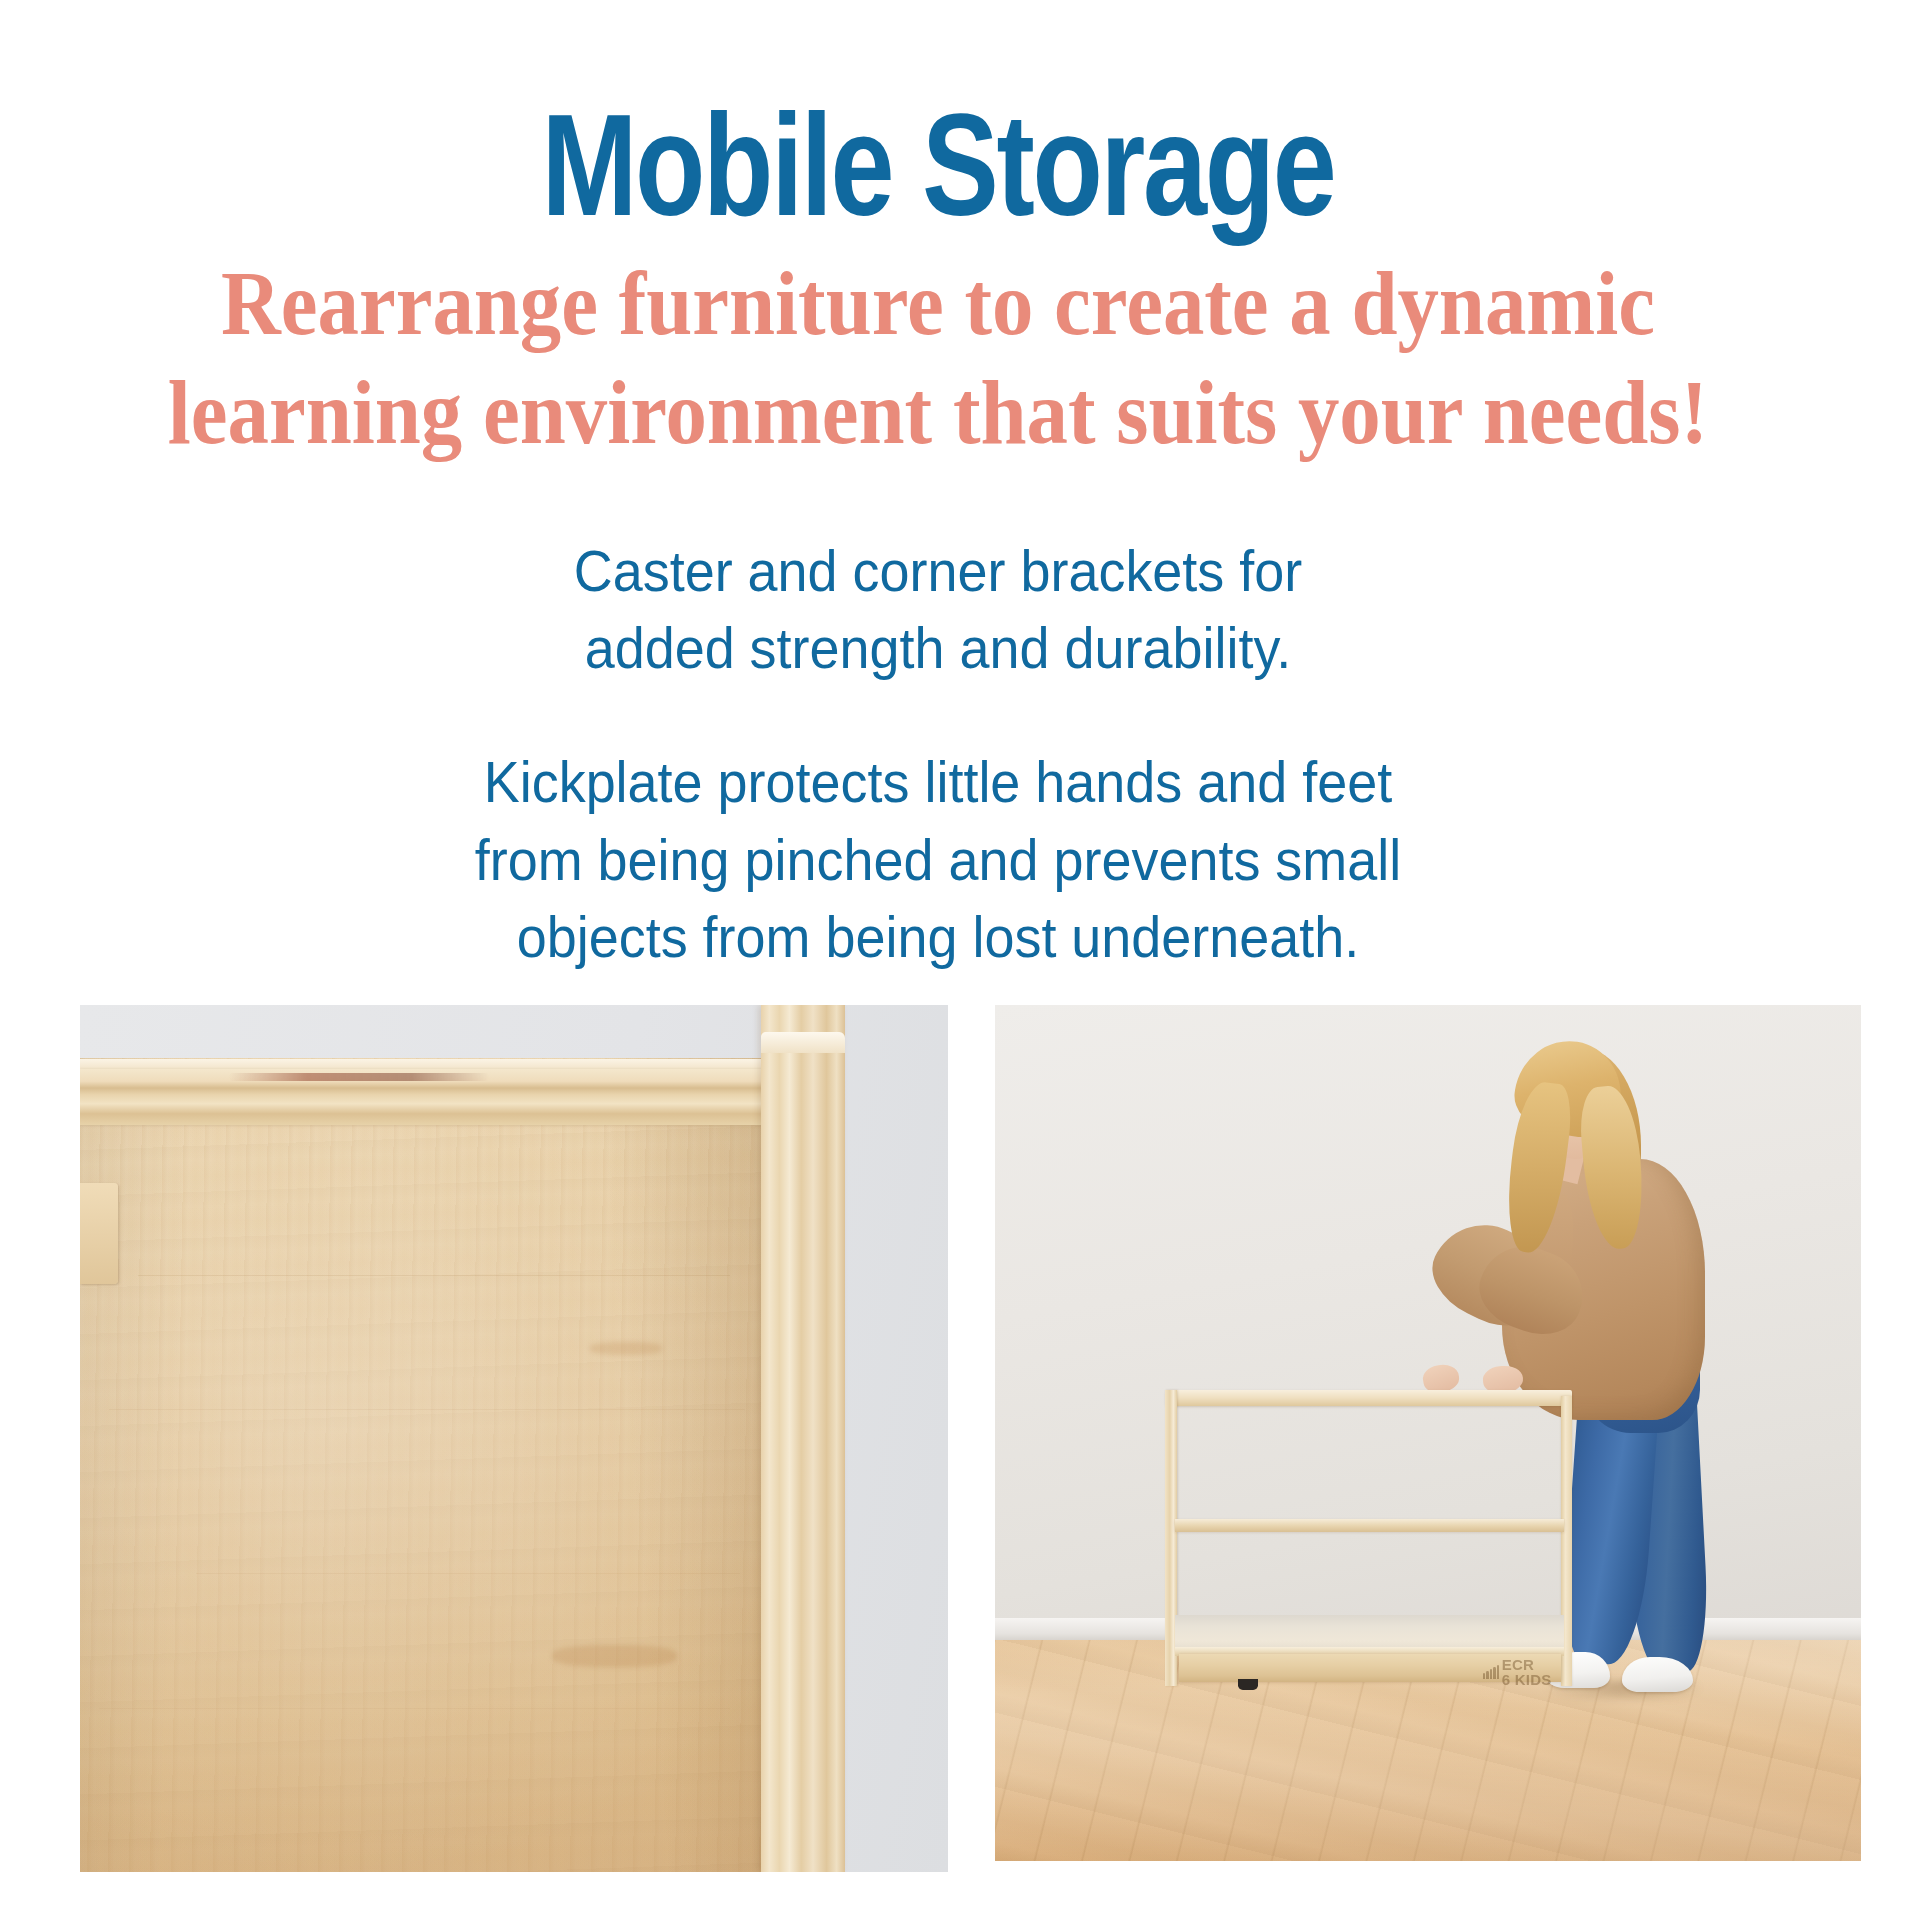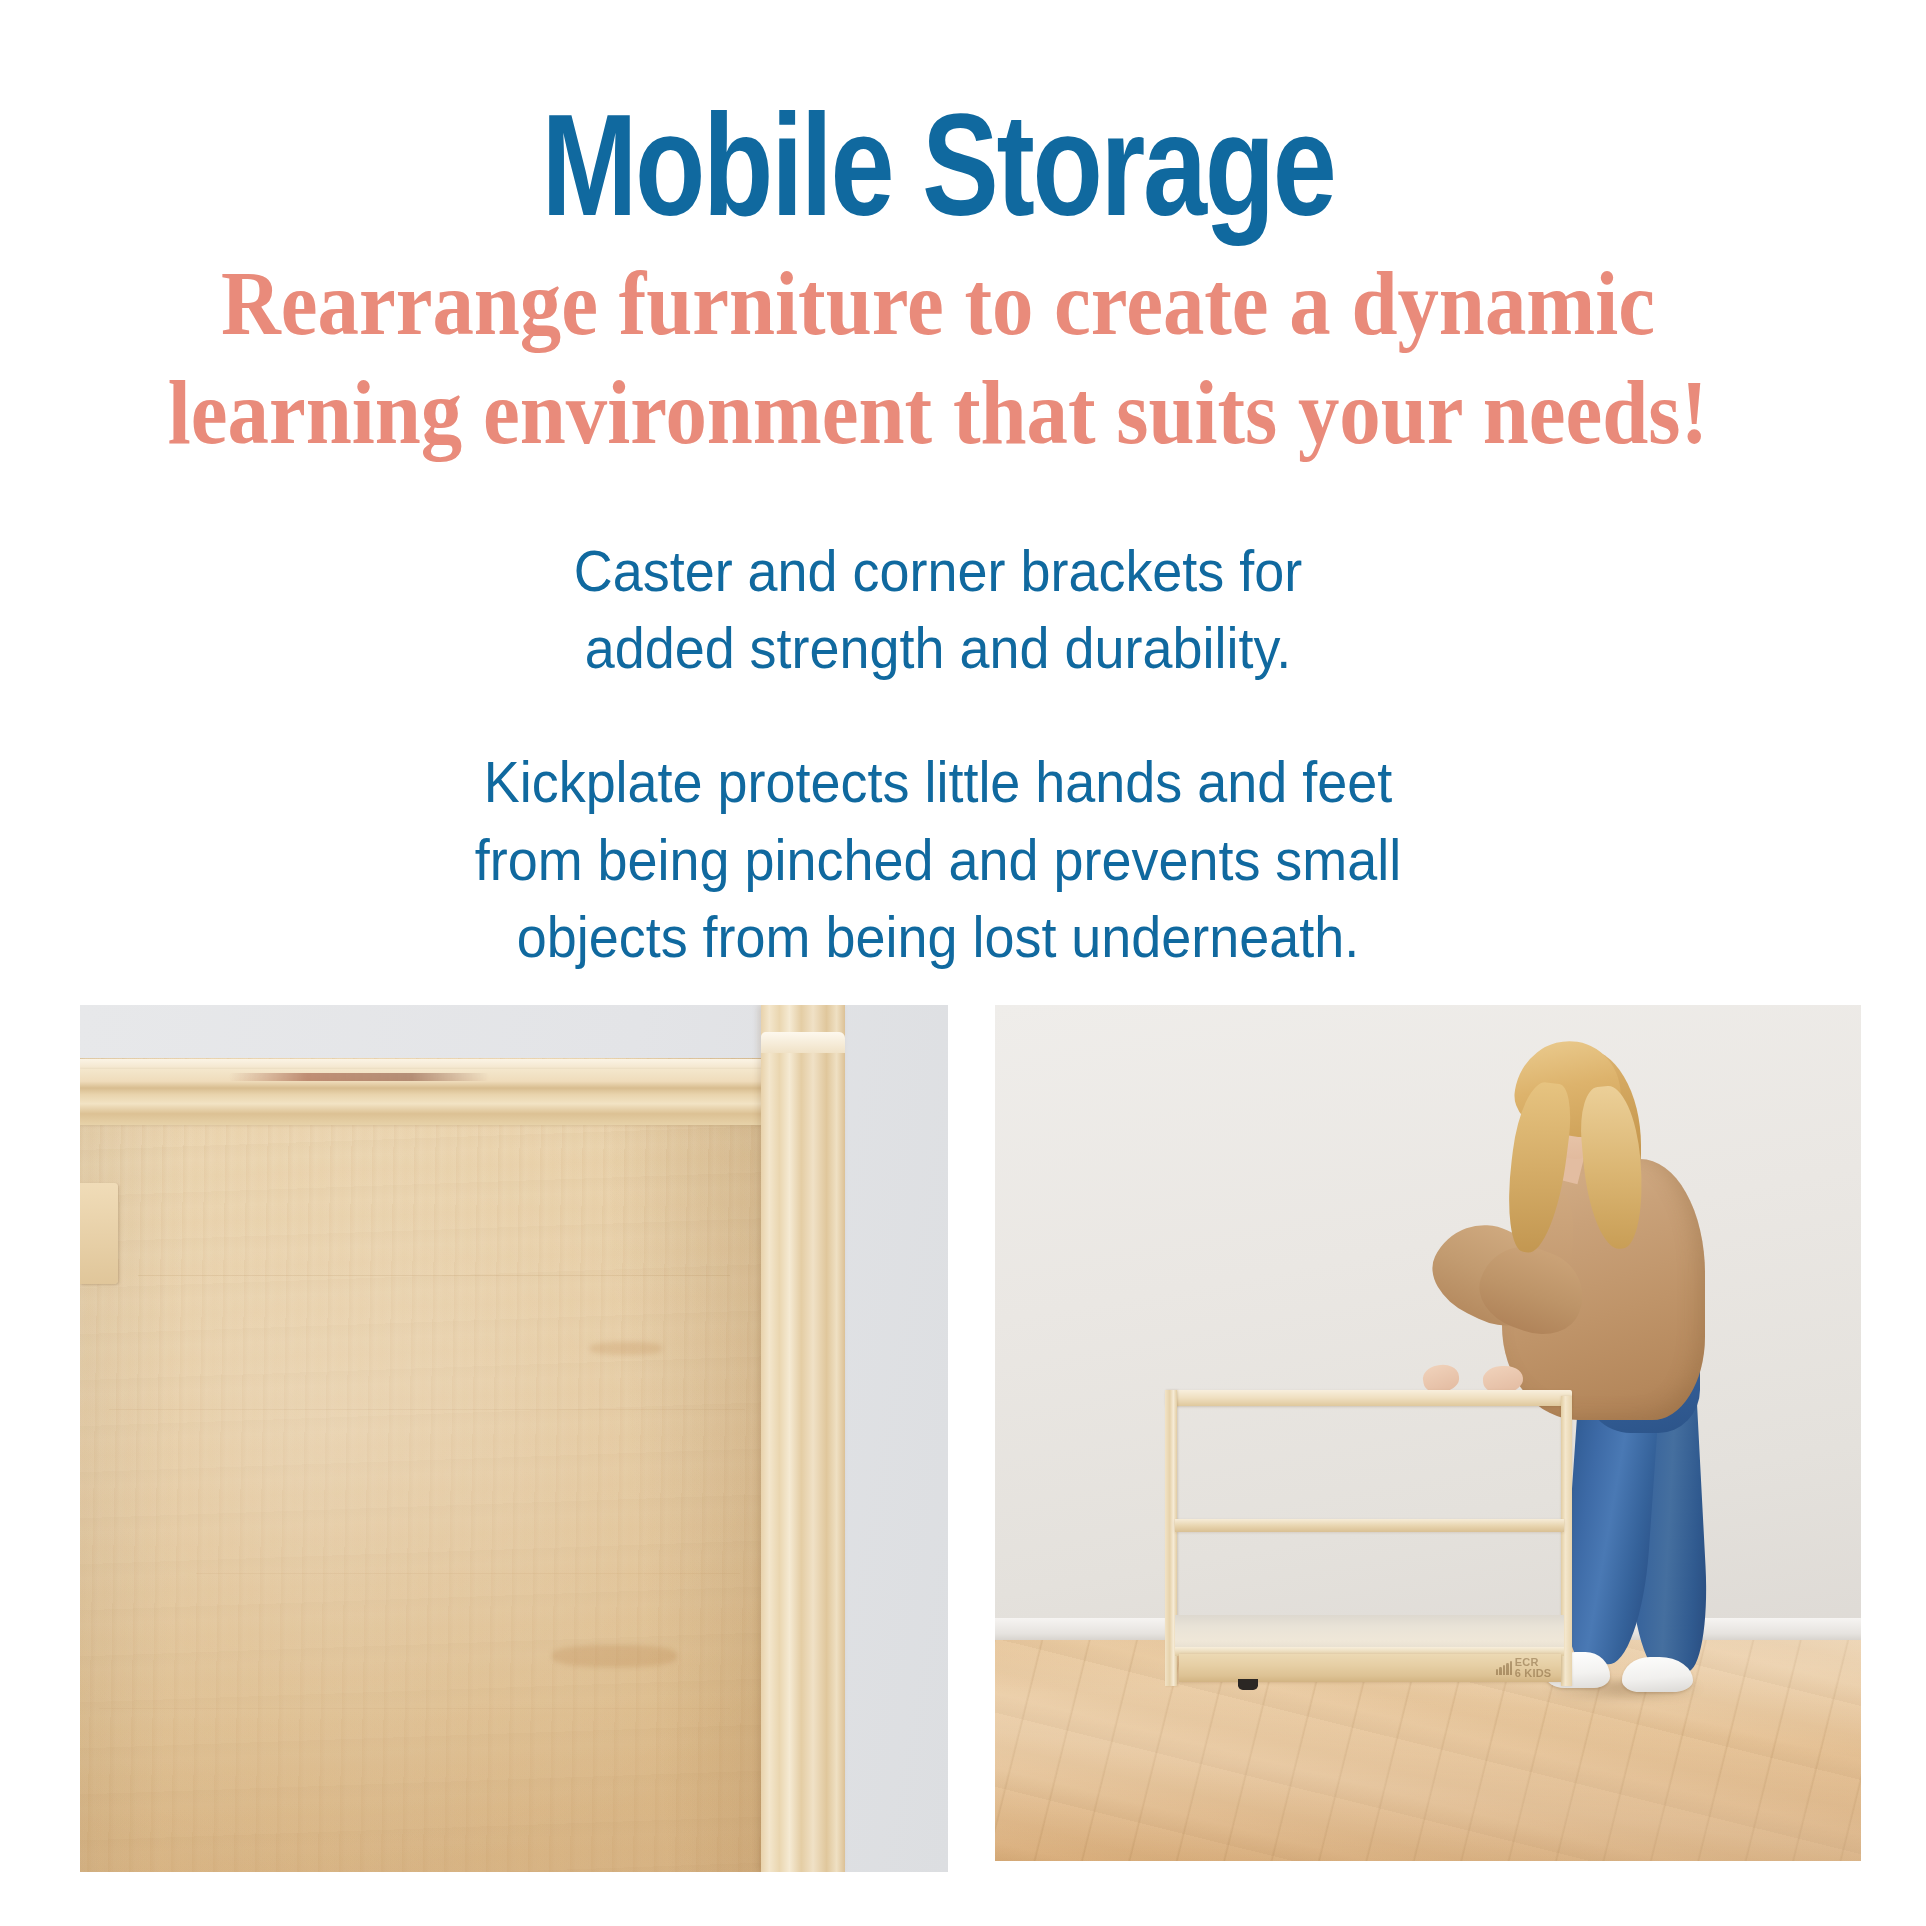--- a/index.html
+++ b/index.html
@@ -197,21 +197,21 @@
   .sh-logo{
     position:absolute;right:5.0%;top:90.0%;
     display:flex;align-items:center;gap:2.4px;
     opacity:.42;
   }
   .sh-logo-bars{display:flex;align-items:flex-end;gap:1.2px;height:14.4px;}
   .sh-logo-bars i{display:block;width:2.4px;background:#6a4a22;border-radius:1.4px 1.4px 0 0;}
   .sh-logo-txt{
     display:flex;flex-direction:column;line-height:1.02;
     font-family:"Liberation Sans",sans-serif;font-weight:700;
-    color:#6a4a22;font-size:11px;letter-spacing:0.2px;
+    color:#6a4a22;font-size:15px;letter-spacing:0.2px;
   }
   .sh-caster{
     position:absolute;left:18%;top:97.5%;width:20px;height:10.6px;border-radius:0 0 4.8px 4.8px;
     background:#2b2724;
   }
   .sh-shadow{
     position:absolute;left:18.6%;top:78.6%;width:48.5%;height:2.6%;
     background:radial-gradient(ellipse 60% 120% at 50% 40%,rgba(90,60,25,.30),rgba(90,60,25,0) 72%);
     filter:blur(2.9px);
   }

